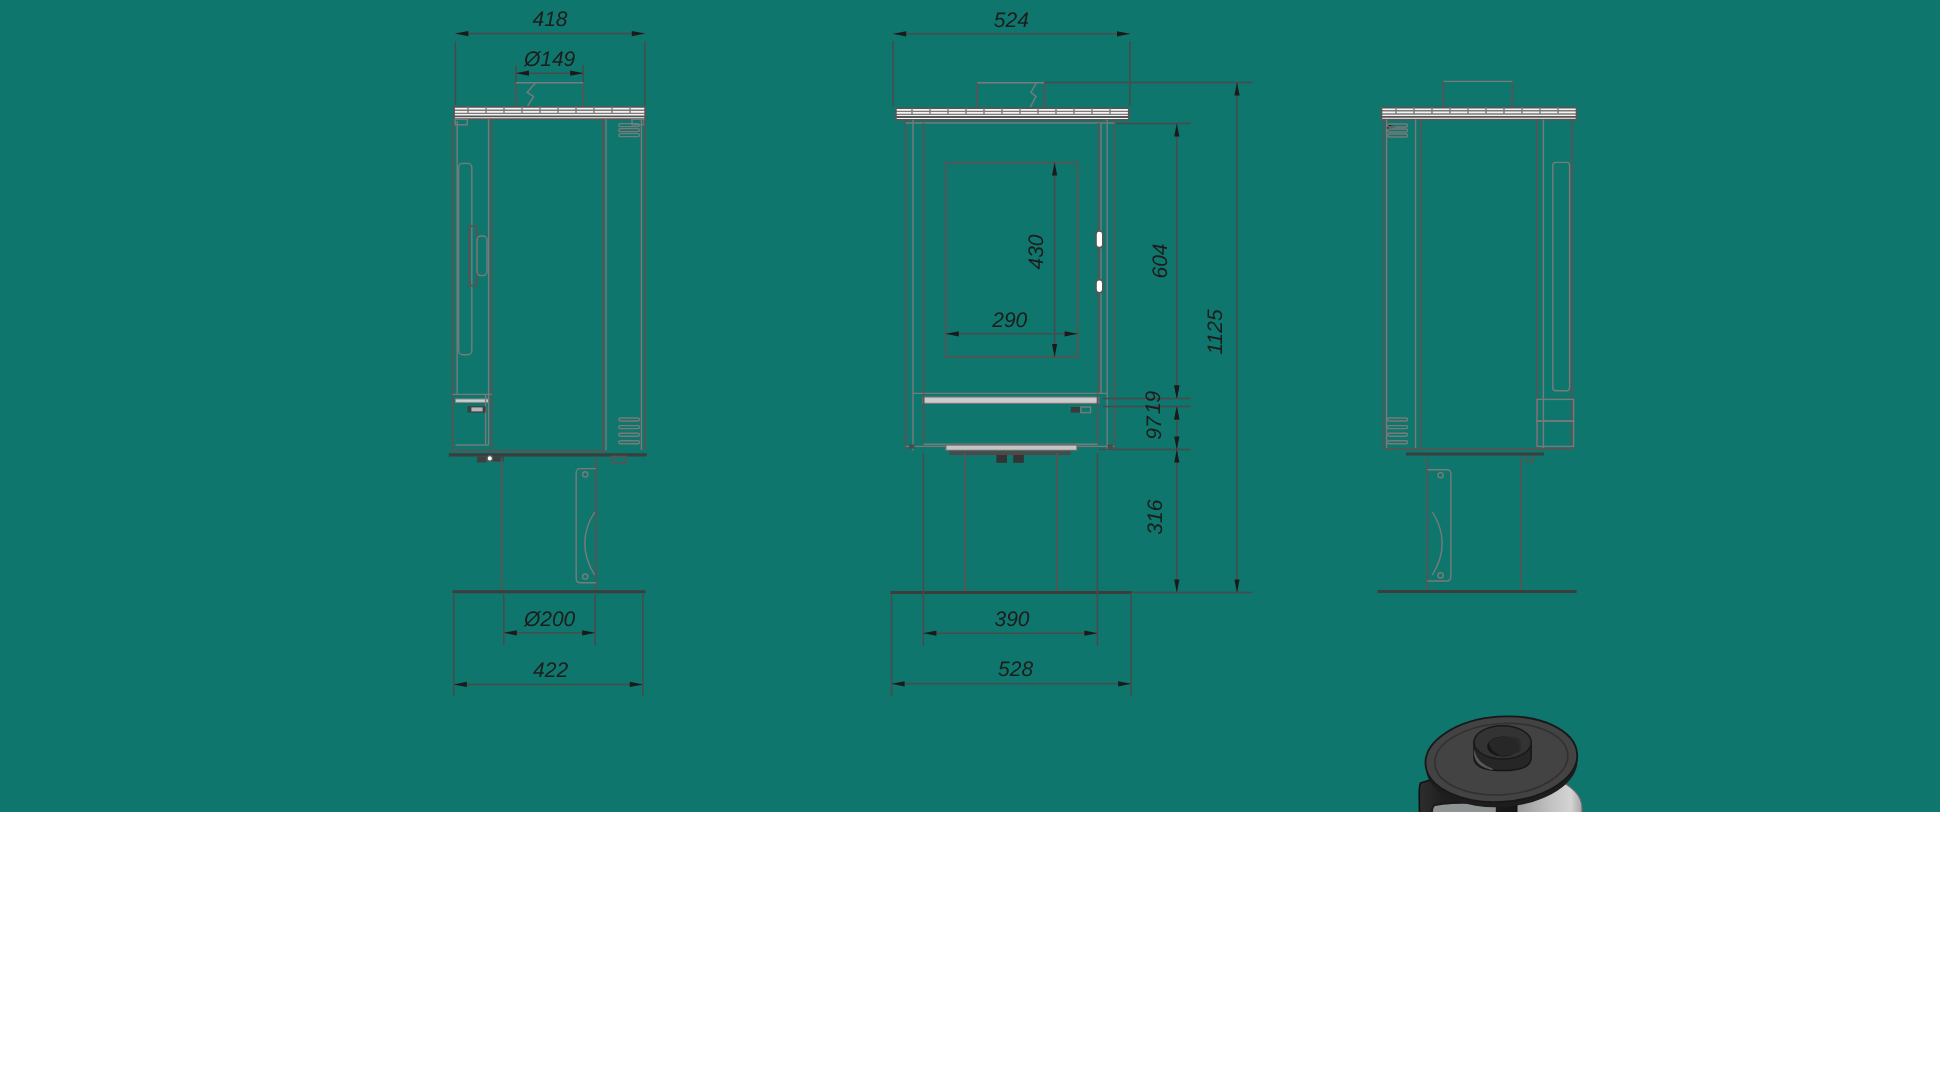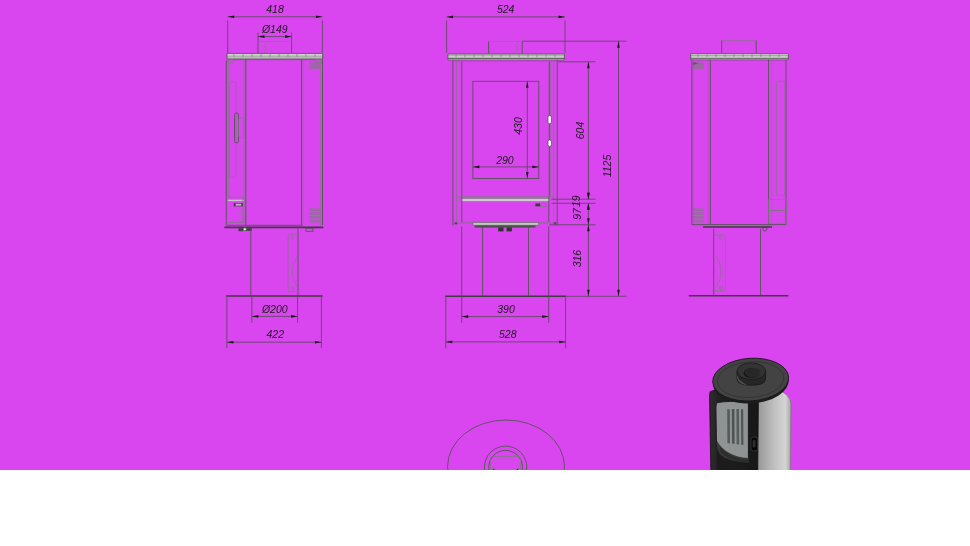--- a/index.html
+++ b/index.html
@@ -1,16 +1,16 @@
 <!DOCTYPE html>
 <html><head>
 <meta charset="utf-8">
 <style>
 html,body{margin:0;padding:0;background:#ffffff;}
-#page{width:970px;height:470px;position:relative;background:#d946ef;overflow:hidden;}
+#page{width:970px;height:406px;position:relative;background:#0f766e;overflow:hidden;}
 text{font-family:"Liberation Sans",sans-serif;font-style:italic;fill:#1c1c1c;}
 .thin{stroke:#7a7a7a;stroke-width:0.7;fill:none;}
 .med{stroke:#555;stroke-width:0.9;fill:none;}
 .dim{stroke:#4a4a4a;stroke-width:0.75;fill:none;}
 .arr{fill:#1a1a1a;stroke:none;}
 </style>
 </head>
 <body>
 <div id="page">
 <svg width="970" height="546" viewBox="0 0 970 546">

